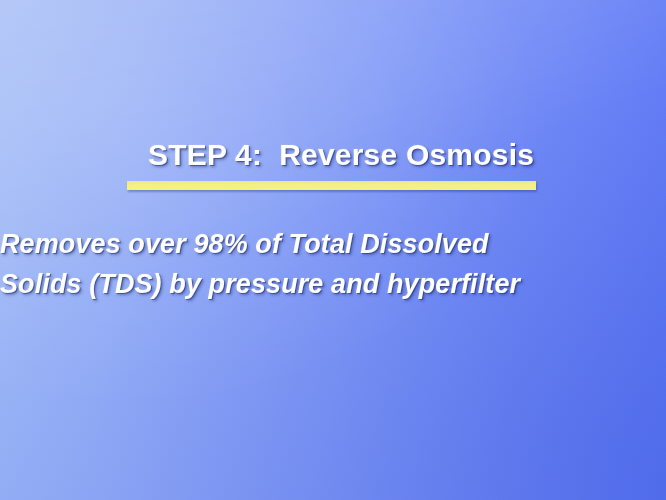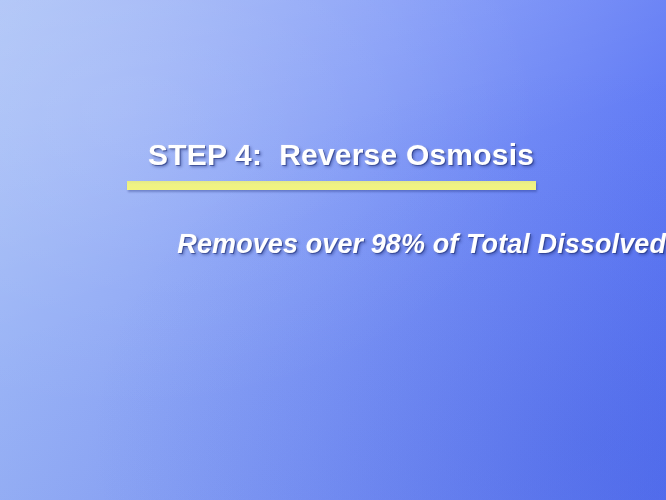--- a/index.html
+++ b/index.html
@@ -72,21 +72,21 @@
     background: linear-gradient(180deg, #E4EA86 0%, #EFF284 40%, #F2F47E 100%);
     box-shadow: 1px 2px 2px rgba(30,45,120,0.35);
   }
 
   
   .subtitle-block {
     position: absolute;
     left: 0;
     right: 0;
     top: 224px;
-    text-align: right;
+    text-align: left;
   }
 
   .subtitle-line {
     font-size: 27px;
     font-weight: bold;
     font-style: italic;
     color: #FFFFFF;
     line-height: 40px;
     letter-spacing: 0.1px;
     white-space: pre;
@@ -103,16 +103,17 @@
   <div class="content">
 
     <div class="title-block">
       <span class="title">STEP 4:  Reverse Osmosis</span>
     </div>
 
     <div class="rule"></div>
 
     <div class="subtitle-block">
       <div class="subtitle-line">Removes over 98% of Total Dissolved</div>
+      <div class="subtitle-line">Solids (TDS) by pressure and hyperfilter</div>
     </div>
 
   </div>
 </div>
 
 </body></html>

